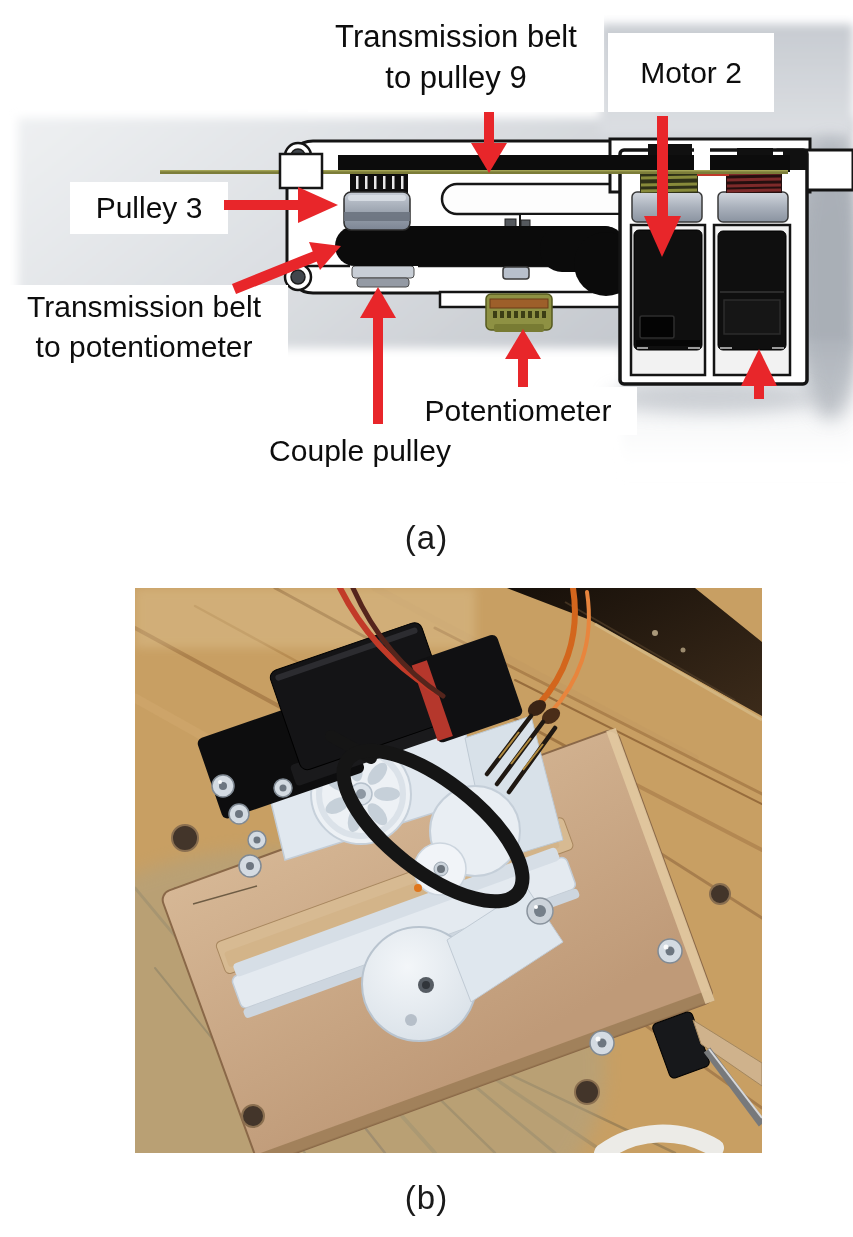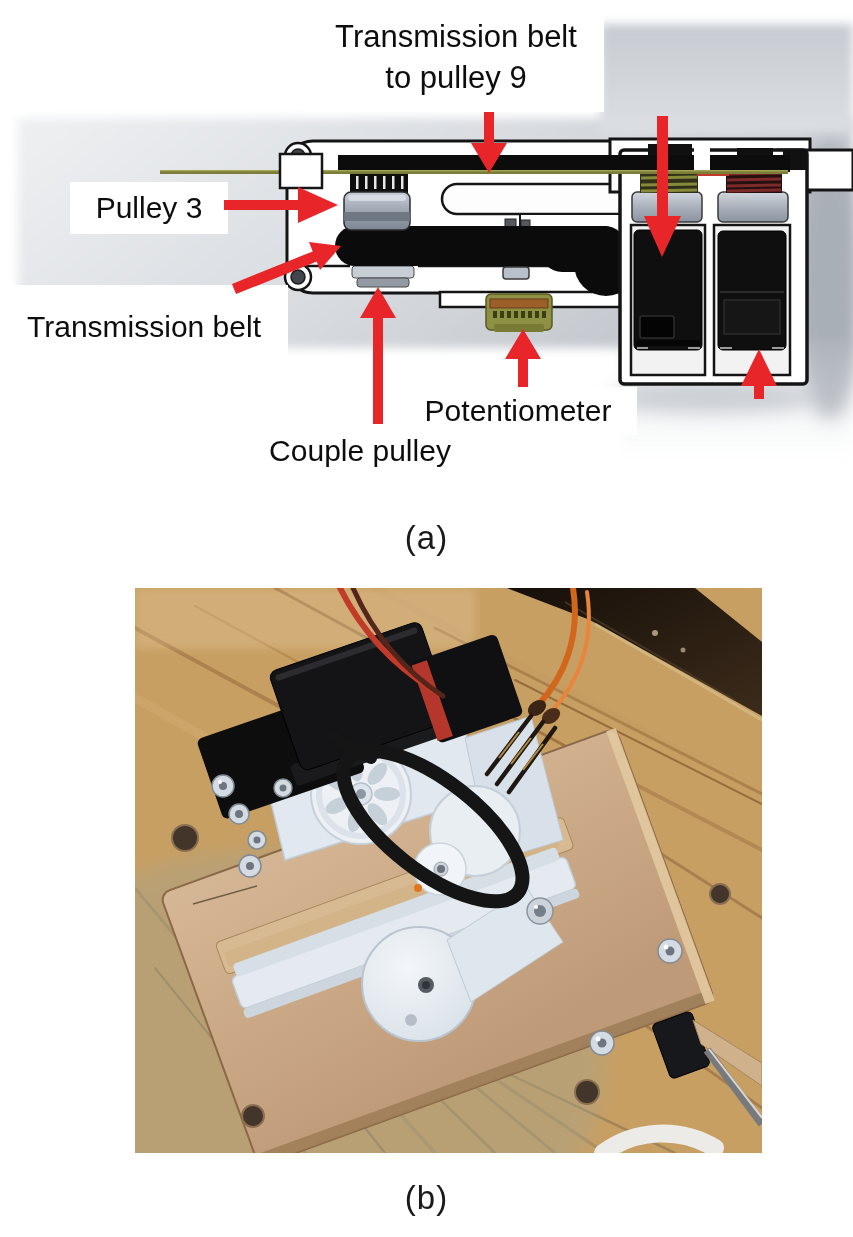--- a/index.html
+++ b/index.html
@@ -199,27 +199,31 @@
       </g>
       <rect x="494" y="324" width="50" height="8" rx="2" fill="#787b33"></rect>
     </g>
   </svg>
 
   <div class="lbl big" style="left:308px;top:2px;width:296px;height:110px;">
     <span>Transmission belt</span>
     <span>to pulley 9</span>
   </div>
 
+  <div class="lbl" style="left:608px;top:33px;width:166px;height:79px;">
+    <span>Motor 2</span>
+  </div>
 
   <div class="lbl" style="left:70px;top:182px;width:158px;height:52px;">
     <span>Pulley 3</span>
   </div>
 
   <div class="lbl" style="left:0px;top:285px;width:288px;height:84px;">
     <span>Transmission belt</span>
+    <span>to potentiometer</span>
   </div>
 
   <div class="lbl" style="left:246px;top:427px;width:228px;height:48px;">
     <span>Couple pulley</span>
   </div>
 
   <div class="lbl" style="left:399px;top:387px;width:238px;height:48px;">
     <span>Potentiometer</span>
   </div>
 

